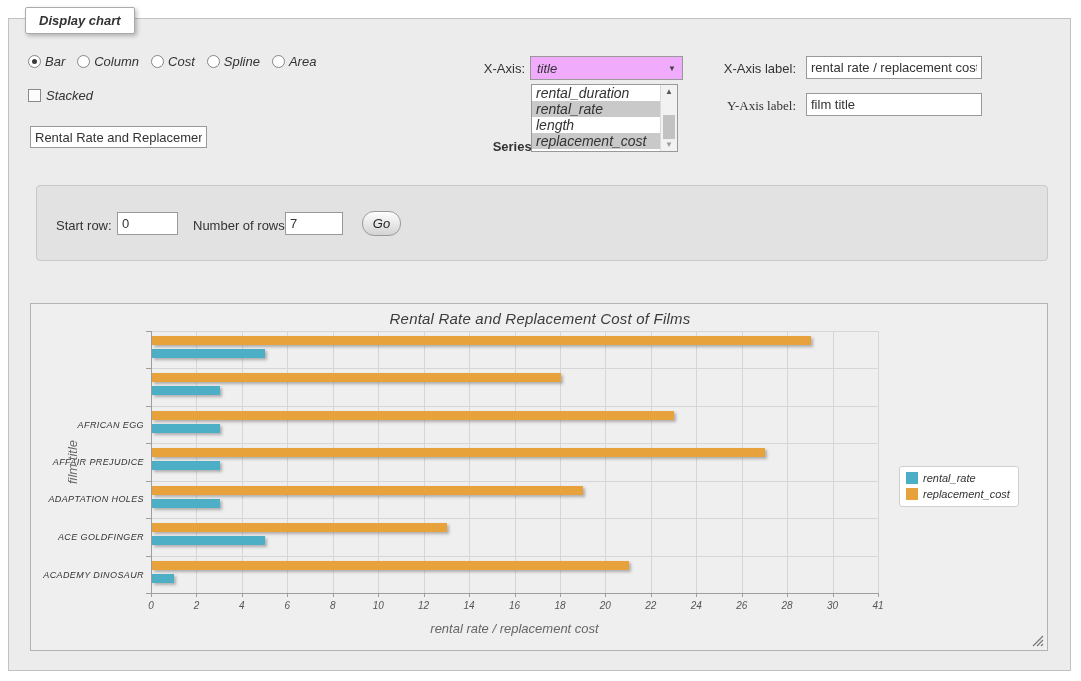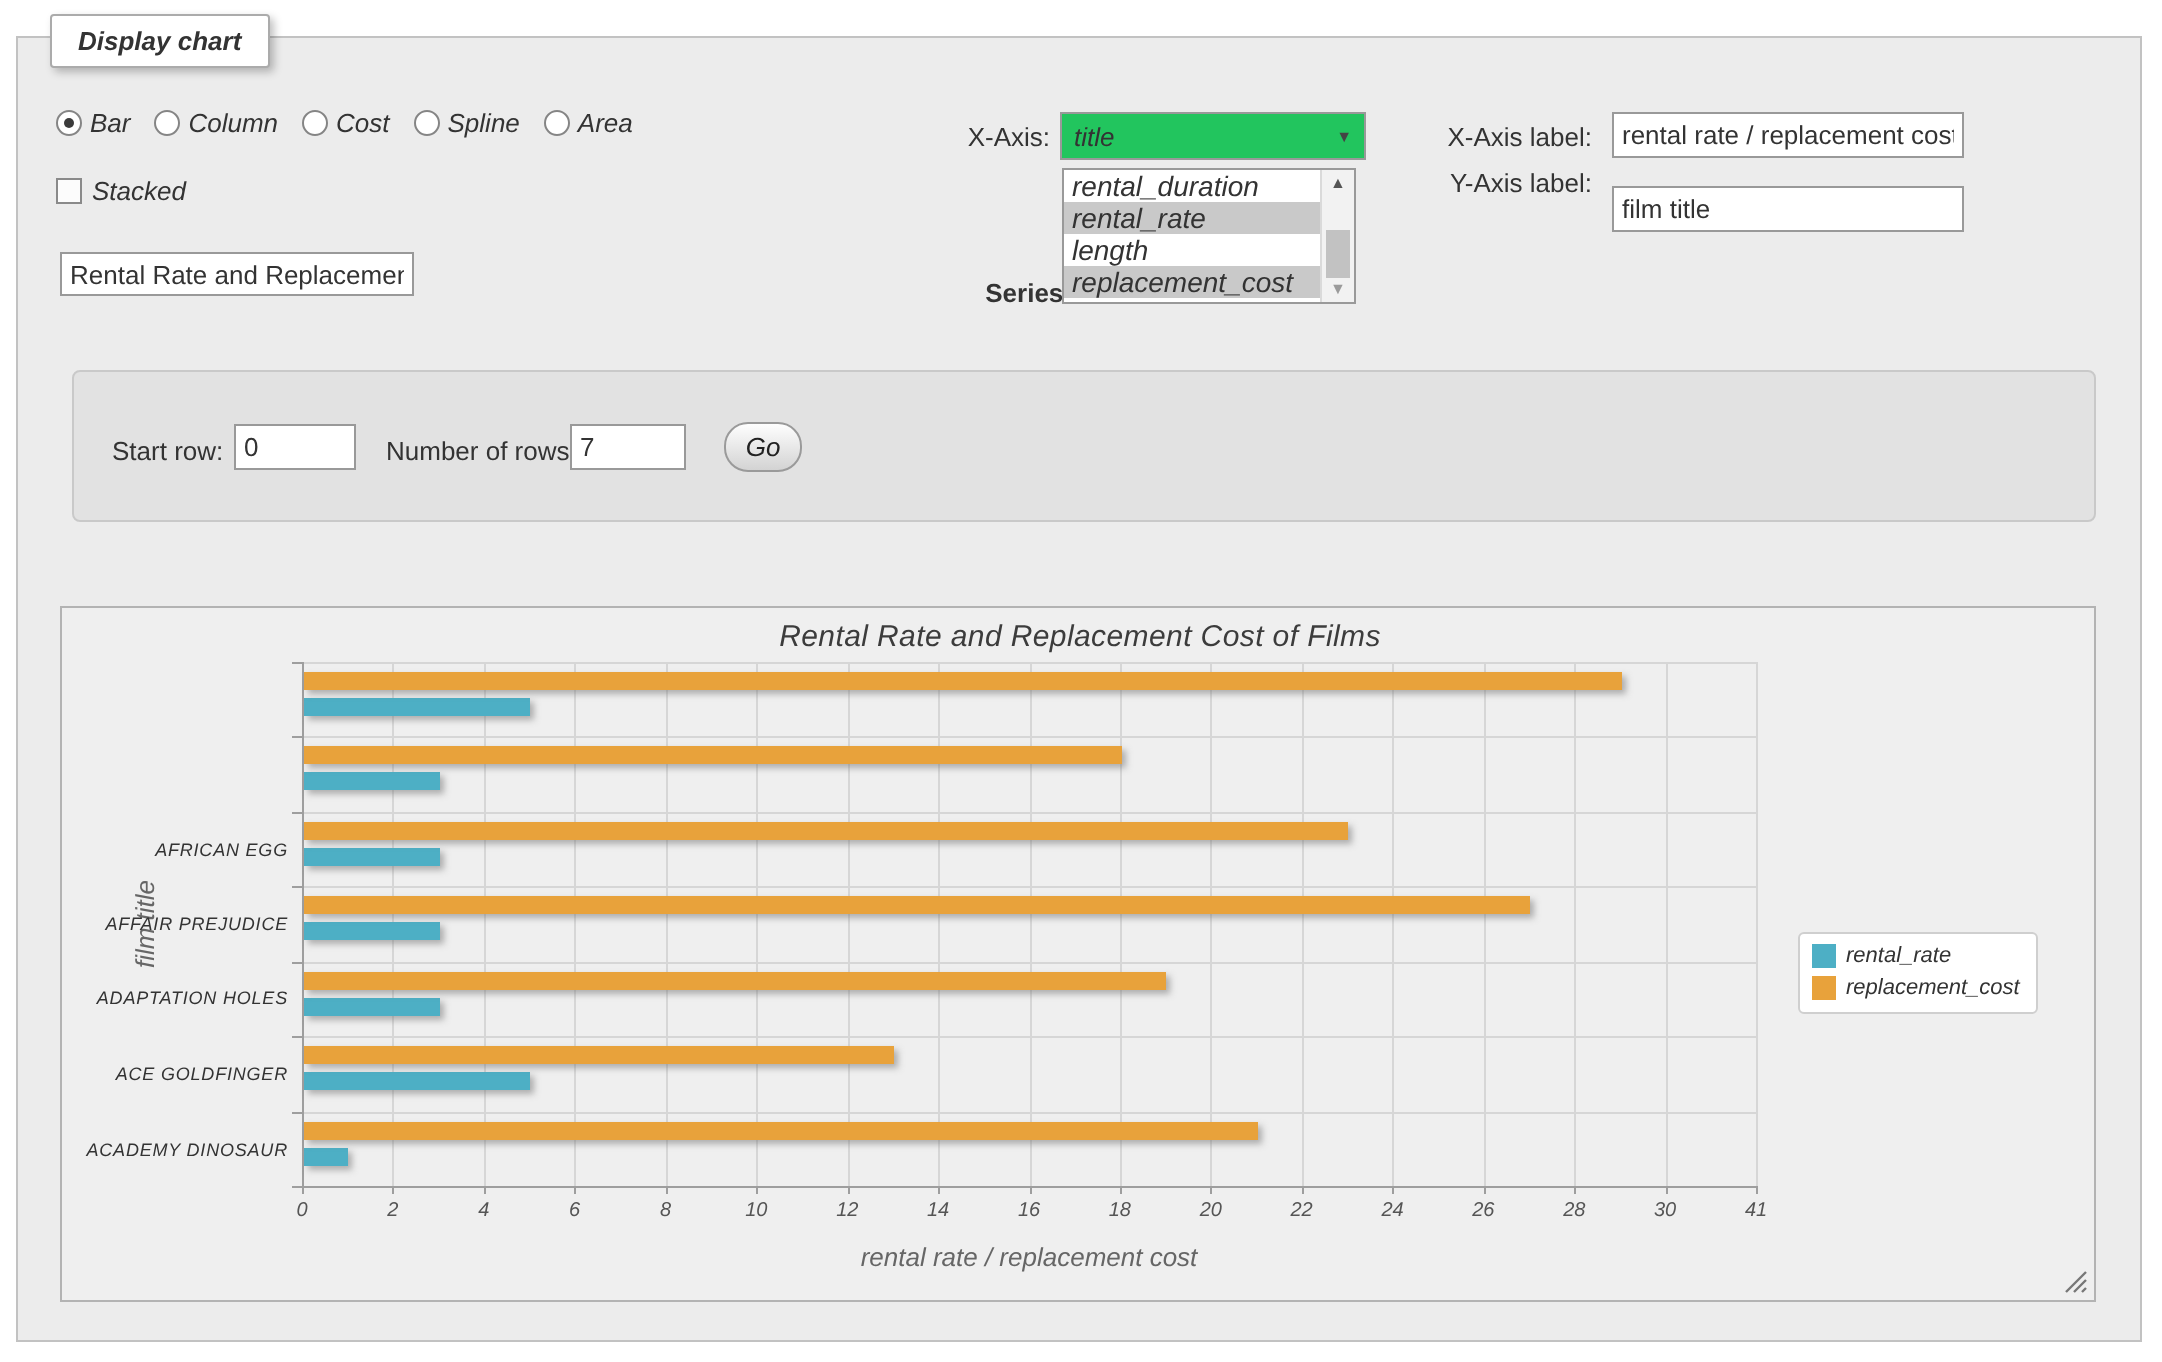--- a/index.html
+++ b/index.html
@@ -20,21 +20,21 @@
 
   .radio-row { left:28px; top:54px; display:flex; align-items:center; }
   .radio-item { display:inline-flex; align-items:center; margin-right:12px; font-size:13px; color:#333; }
   .radio-circle { width:13px; height:13px; border-radius:50%; border:1px solid #858585; background:#fff;
                   display:inline-flex; align-items:center; justify-content:center; margin-right:4px; }
   .radio-circle.sel::after { content:""; width:5px; height:5px; border-radius:50%; background:#3B3B3B; }
   .check-row { left:28px; top:88px; display:flex; align-items:center; font-size:13px; color:#333; }
   .checkbox { width:13px; height:13px; border:1px solid #8A8A8A; background:#FCFCFC; margin-right:5px; }
 
   .select { left:530px; top:56px; width:153px; height:24px; display:flex; align-items:center;
-            justify-content:space-between; border:1px solid #999; background:#22c55e; padding:0 6px;
+            justify-content:space-between; border:1px solid #999; background:#f0abfc; padding:0 6px;
             font-size:13px; color:#333; }
   .select .arrow { font-size:8px; color:#444; }
 
   .listbox { left:531px; top:84px; width:147px; height:68px; border:1px solid #999; background:#fff; }
   .option { height:16px; line-height:16px; padding-left:4px; font-size:14px; color:#333;
             white-space:nowrap; overflow:hidden; width:128px; }
   .option.sel { background:#C9C9C9; }
   .sb { position:absolute; right:0; top:0; width:17px; height:66px; background:#F2F2F2; border-left:1px solid #DADADA; }
   .sb-up, .sb-down { position:absolute; left:0; width:16px; height:13px; text-align:center; font-size:8px;
                      line-height:13px; color:#555; }
@@ -124,21 +124,21 @@
     <div class="sb">
       <div class="sb-up">▲</div>
       <div class="sb-thumb"></div>
       <div class="sb-down">▼</div>
     </div>
   </div>
 
   <div class="form-label r-label" style="left:706px; top:61px; width:90px;">X-Axis label:</div>
   <input class="text-input" style="left: 806px; top: 56px; width: 176px; height: 23px;" value="rental rate / replacement cost">
 
-  <div class="form-label r-label" style="left:706px; top:84px; width:90px;">Y-Axis label:</div>
+  <div class="form-label r-label" style="left:706px; top:98px; width:90px;font-family:Liberation Serif, serif;">Y-Axis label:</div>
   <input class="text-input" style="left: 806px; top: 93px; width: 176px; height: 23px;" value="film title">
 
   <div class="abs rows-panel"></div>
   <div class="form-label" style="left:56px; top:218px;">Start row:</div>
   <input class="text-input" style="left: 117px; top: 212px; width: 61px; height: 23px;" value="0">
   <div class="form-label" style="left:193px; top:218px;">Number of rows:</div>
   <input class="text-input" style="left: 285px; top: 212px; width: 58px; height: 23px;" value="7">
   <button class="abs go-btn">Go</button>
 
   <div class="abs chart-box" id="chart-canvas">

